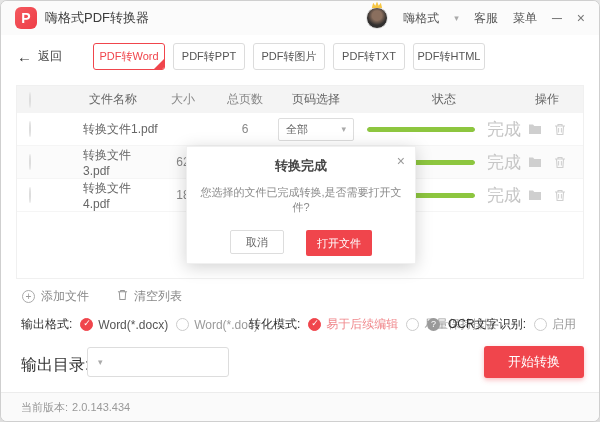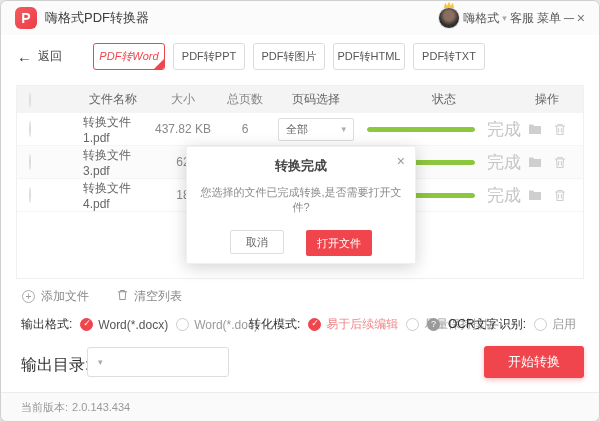--- a/index.html
+++ b/index.html
@@ -7,38 +7,38 @@
   body { font-family:"Liberation Sans","DejaVu Sans",sans-serif; background:#e9e9e9; }
   .window { position:relative; width:600px; height:422px; background:#fff; border:1px solid #cfcfcf;
             border-radius:7px; overflow:hidden; box-shadow:0 4px 14px rgba(0,0,0,.12); }
 
   
   .titlebar { position:absolute; top:0; left:0; right:0; height:34px; display:flex; align-items:center;
               padding:0 14px; background:#fbfbfb; }
   .logo { width:22px; height:22px; border-radius:6px; background:linear-gradient(135deg,#f4595f,#ee3d46);
           color:#fff; font-weight:bold; font-size:14px; display:flex; align-items:center; justify-content:center; }
   .app-title { font-size:13px; color:#3c3c3c; margin-left:8px; }
-  .tb-right { margin-left:auto; display:flex; align-items:center; gap:3px; }
+  .tb-right { margin-left:auto; display:flex; align-items:center; gap:15px; }
   .avatar-wrap { position:relative; width:22px; height:22px; }
   .avatar { width:22px; height:22px; border-radius:50%; border:1px solid #e2e2e2;
             background:radial-gradient(circle at 50% 38%, #8a6f5e 0 30%, #32302f 60%); }
   .crown { position:absolute; top:-6px; left:5px; width:12px; height:8px; }
   .username { font-size:12px; color:#555; }
   .caret { font-size:9px; color:#aaa; }
   .tb-link { font-size:12px; color:#555; cursor:default;font-family:Liberation Serif, serif; }
   .win-btn { font-size:14px; color:#777; line-height:1; cursor:default; }
 
   
   .nav-row { position:absolute; top:42px; left:16px; right:15px; height:27px; display:flex; align-items:center; }
   .back { display:flex; align-items:center; gap:6px; font-size:12px; color:#444; }
   .back-arrow { font-size:15px; color:#333; }
   .tabs { display:flex; gap:8px; margin-left:31px; }
   .tab { position:relative; width:72px; height:27px; background:#fff; border:1px solid #dcdcdc; border-radius:3px;
          font-size:11px; color:#555; display:flex; align-items:center; justify-content:center; overflow:hidden; }
-  .tab.active { border-color:var(--accent); color:var(--accent);font-style:italic; }
+  .tab.active { border-color:var(--accent); color:var(--accent); }
   .tab.active::after { content:""; position:absolute; right:0; bottom:0; border-style:solid;
          border-width:0 0 10px 10px; border-color:transparent transparent var(--accent) transparent; }
 
   
   .list-area { position:absolute; top:84px; left:15px; right:15px; height:194px; background:#fff;
                border:1px solid #f0f0f0; }
   .lrow { display:flex; align-items:center; padding:0 12px; }
   .lhead { height:27px; background:#f4f4f4; font-size:12px; color:#666; }
   .file-row { height:33px; border-bottom:1px solid #f5f5f5; font-size:12px; color:#666; }
   .file-row:nth-child(even) { background:#fbfbfb; }
@@ -141,43 +141,42 @@
         <div class="tab active">
       <span>PDF转Word</span>
     </div>
         <div class="tab">
       <span>PDF转PPT</span>
     </div>
         <div class="tab">
       <span>PDF转图片</span>
     </div>
         <div class="tab">
+      <span>PDF转TXT</span>
+    </div>
+        <div class="tab">
       <span>PDF转HTML</span>
-    </div>
-        <div class="tab">
-      <span>PDF转TXT</span>
     </div>
       </div>
   </div>
 
   <div class="list-area">
     <div class="lrow lhead">
       <div class="c-check"><span class="circle"></span></div>
       <div class="c-name">文件名称</div>
       <div class="c-size">大小</div>
       <div class="c-pages">总页数</div>
       <div class="c-sel">页码选择</div>
       <div class="c-status">状态</div>
       <div class="c-ops">操作</div>
     </div>
     <div>
         <div class="lrow file-row">
       <div class="c-check"><span class="circle"></span></div>
       <div class="c-name">转换文件1.pdf</div>
-      <div class="c-size">437.82 KB</div>
       <div class="c-pages">6</div>
       <div class="c-sel">
         <div class="mini-select">
           <span>全部</span>
           <span class="caret">▾</span>
         </div>
       </div>
       <div class="c-status">
         <div class="bar-track">
           <div class="bar-fill" style="width: 100%;"></div>

